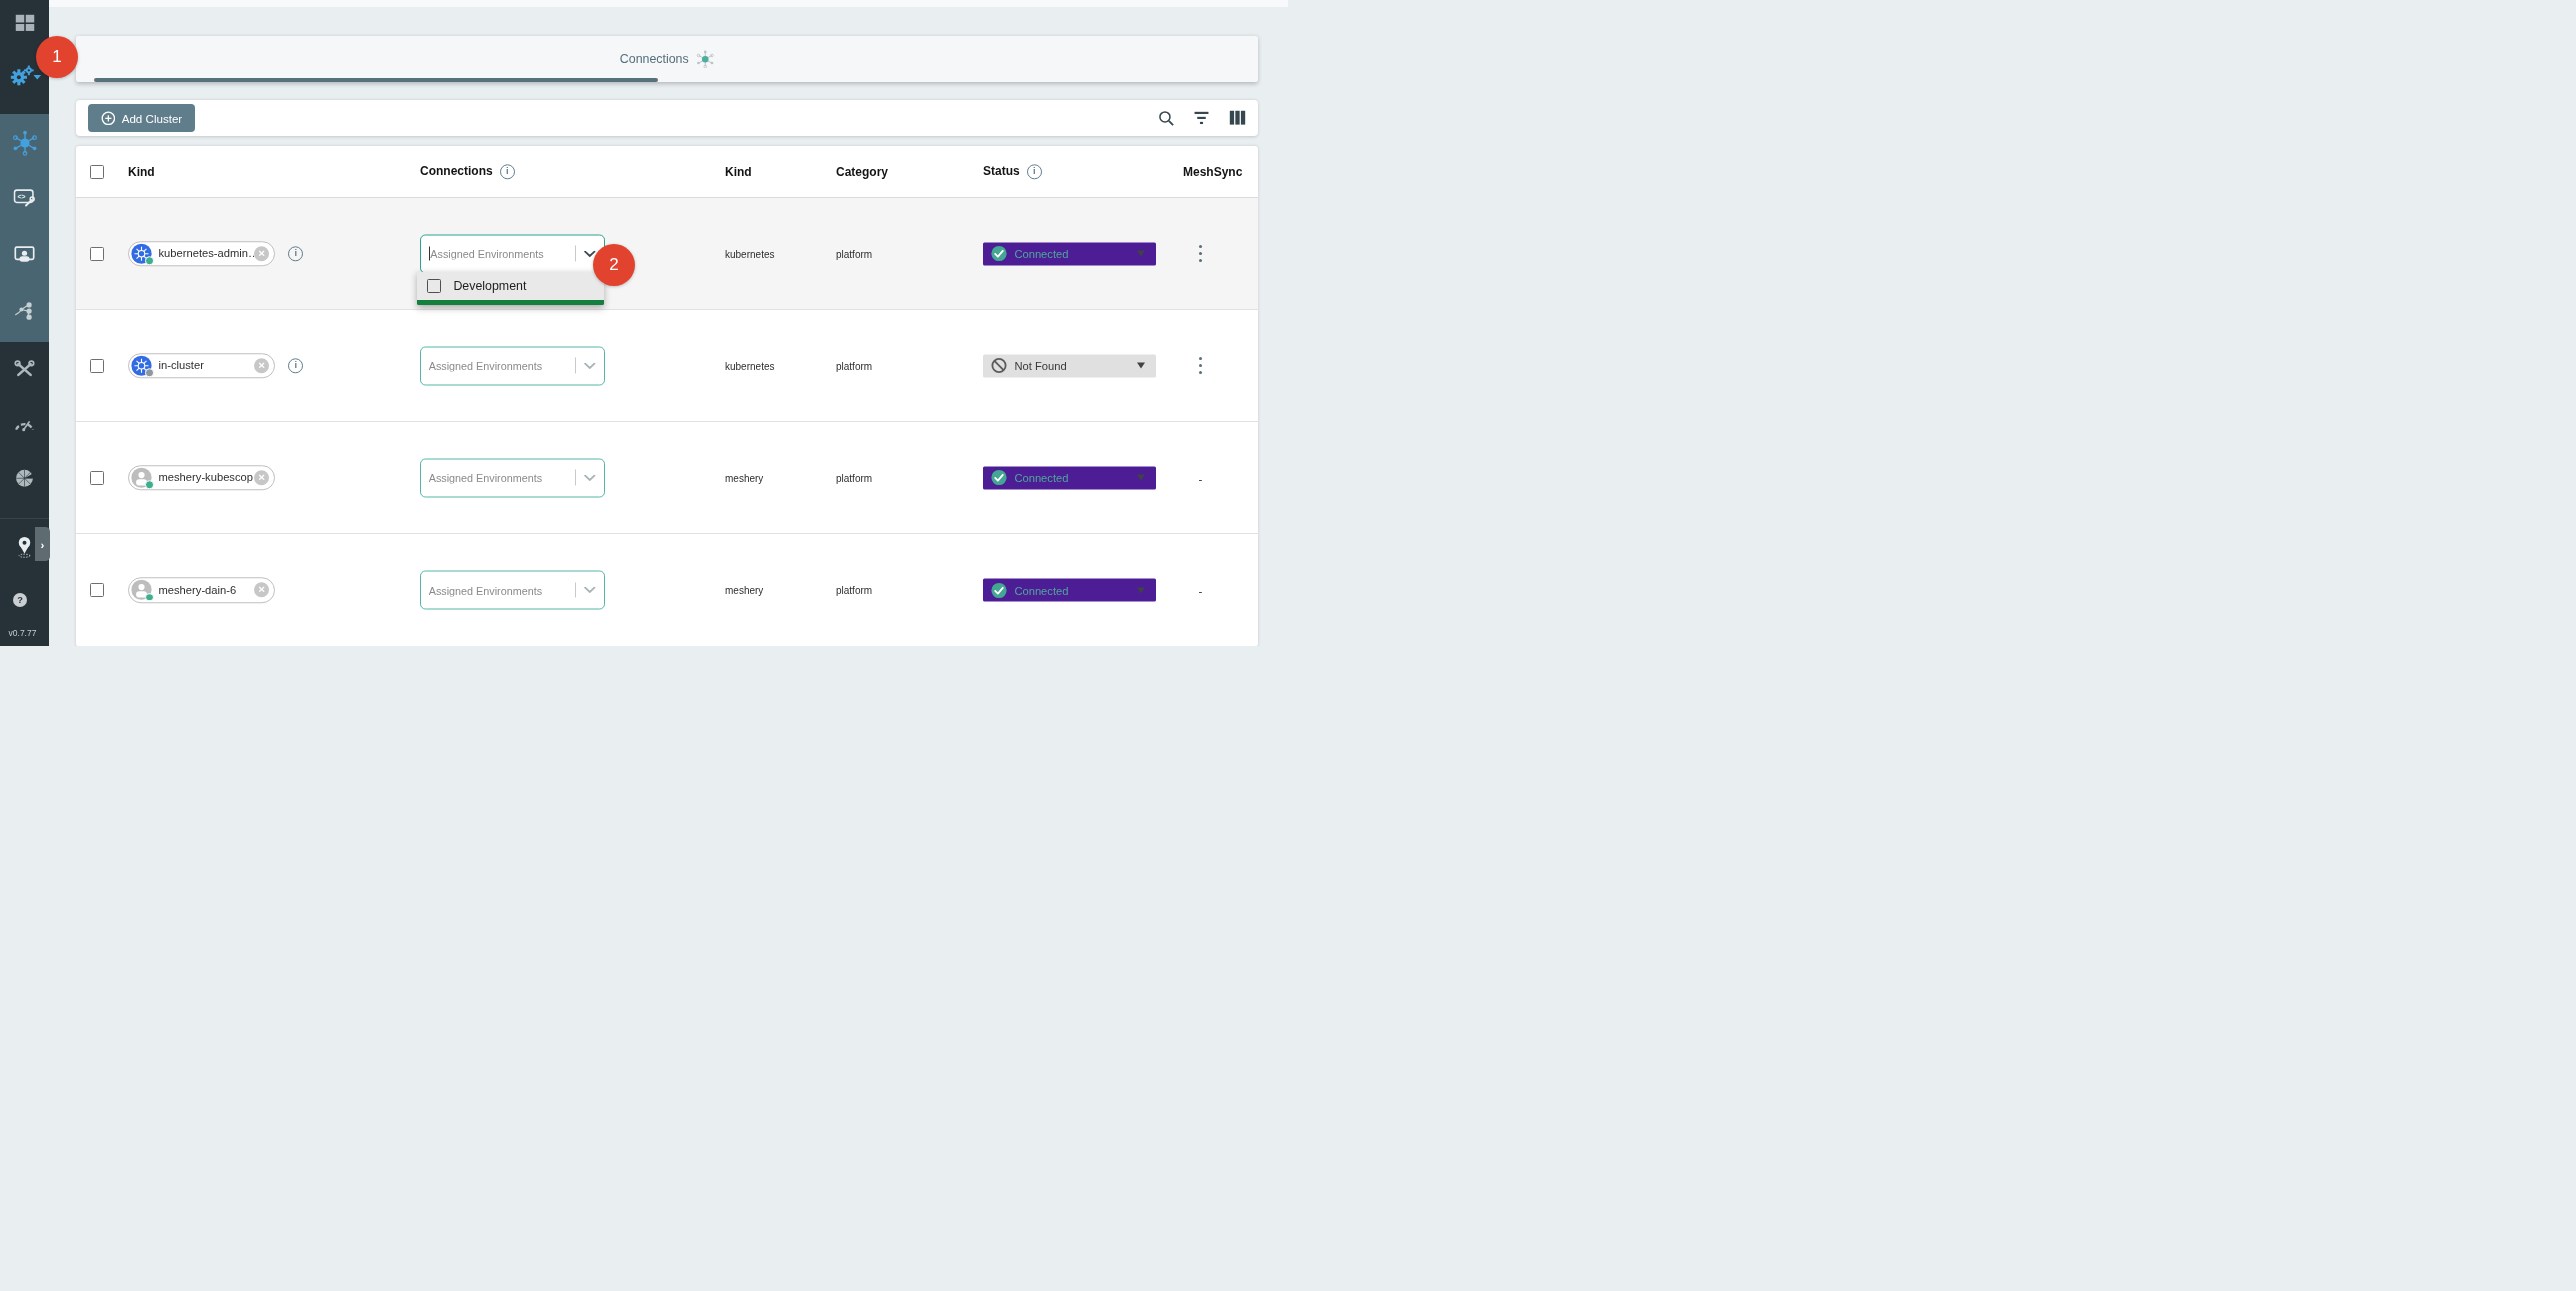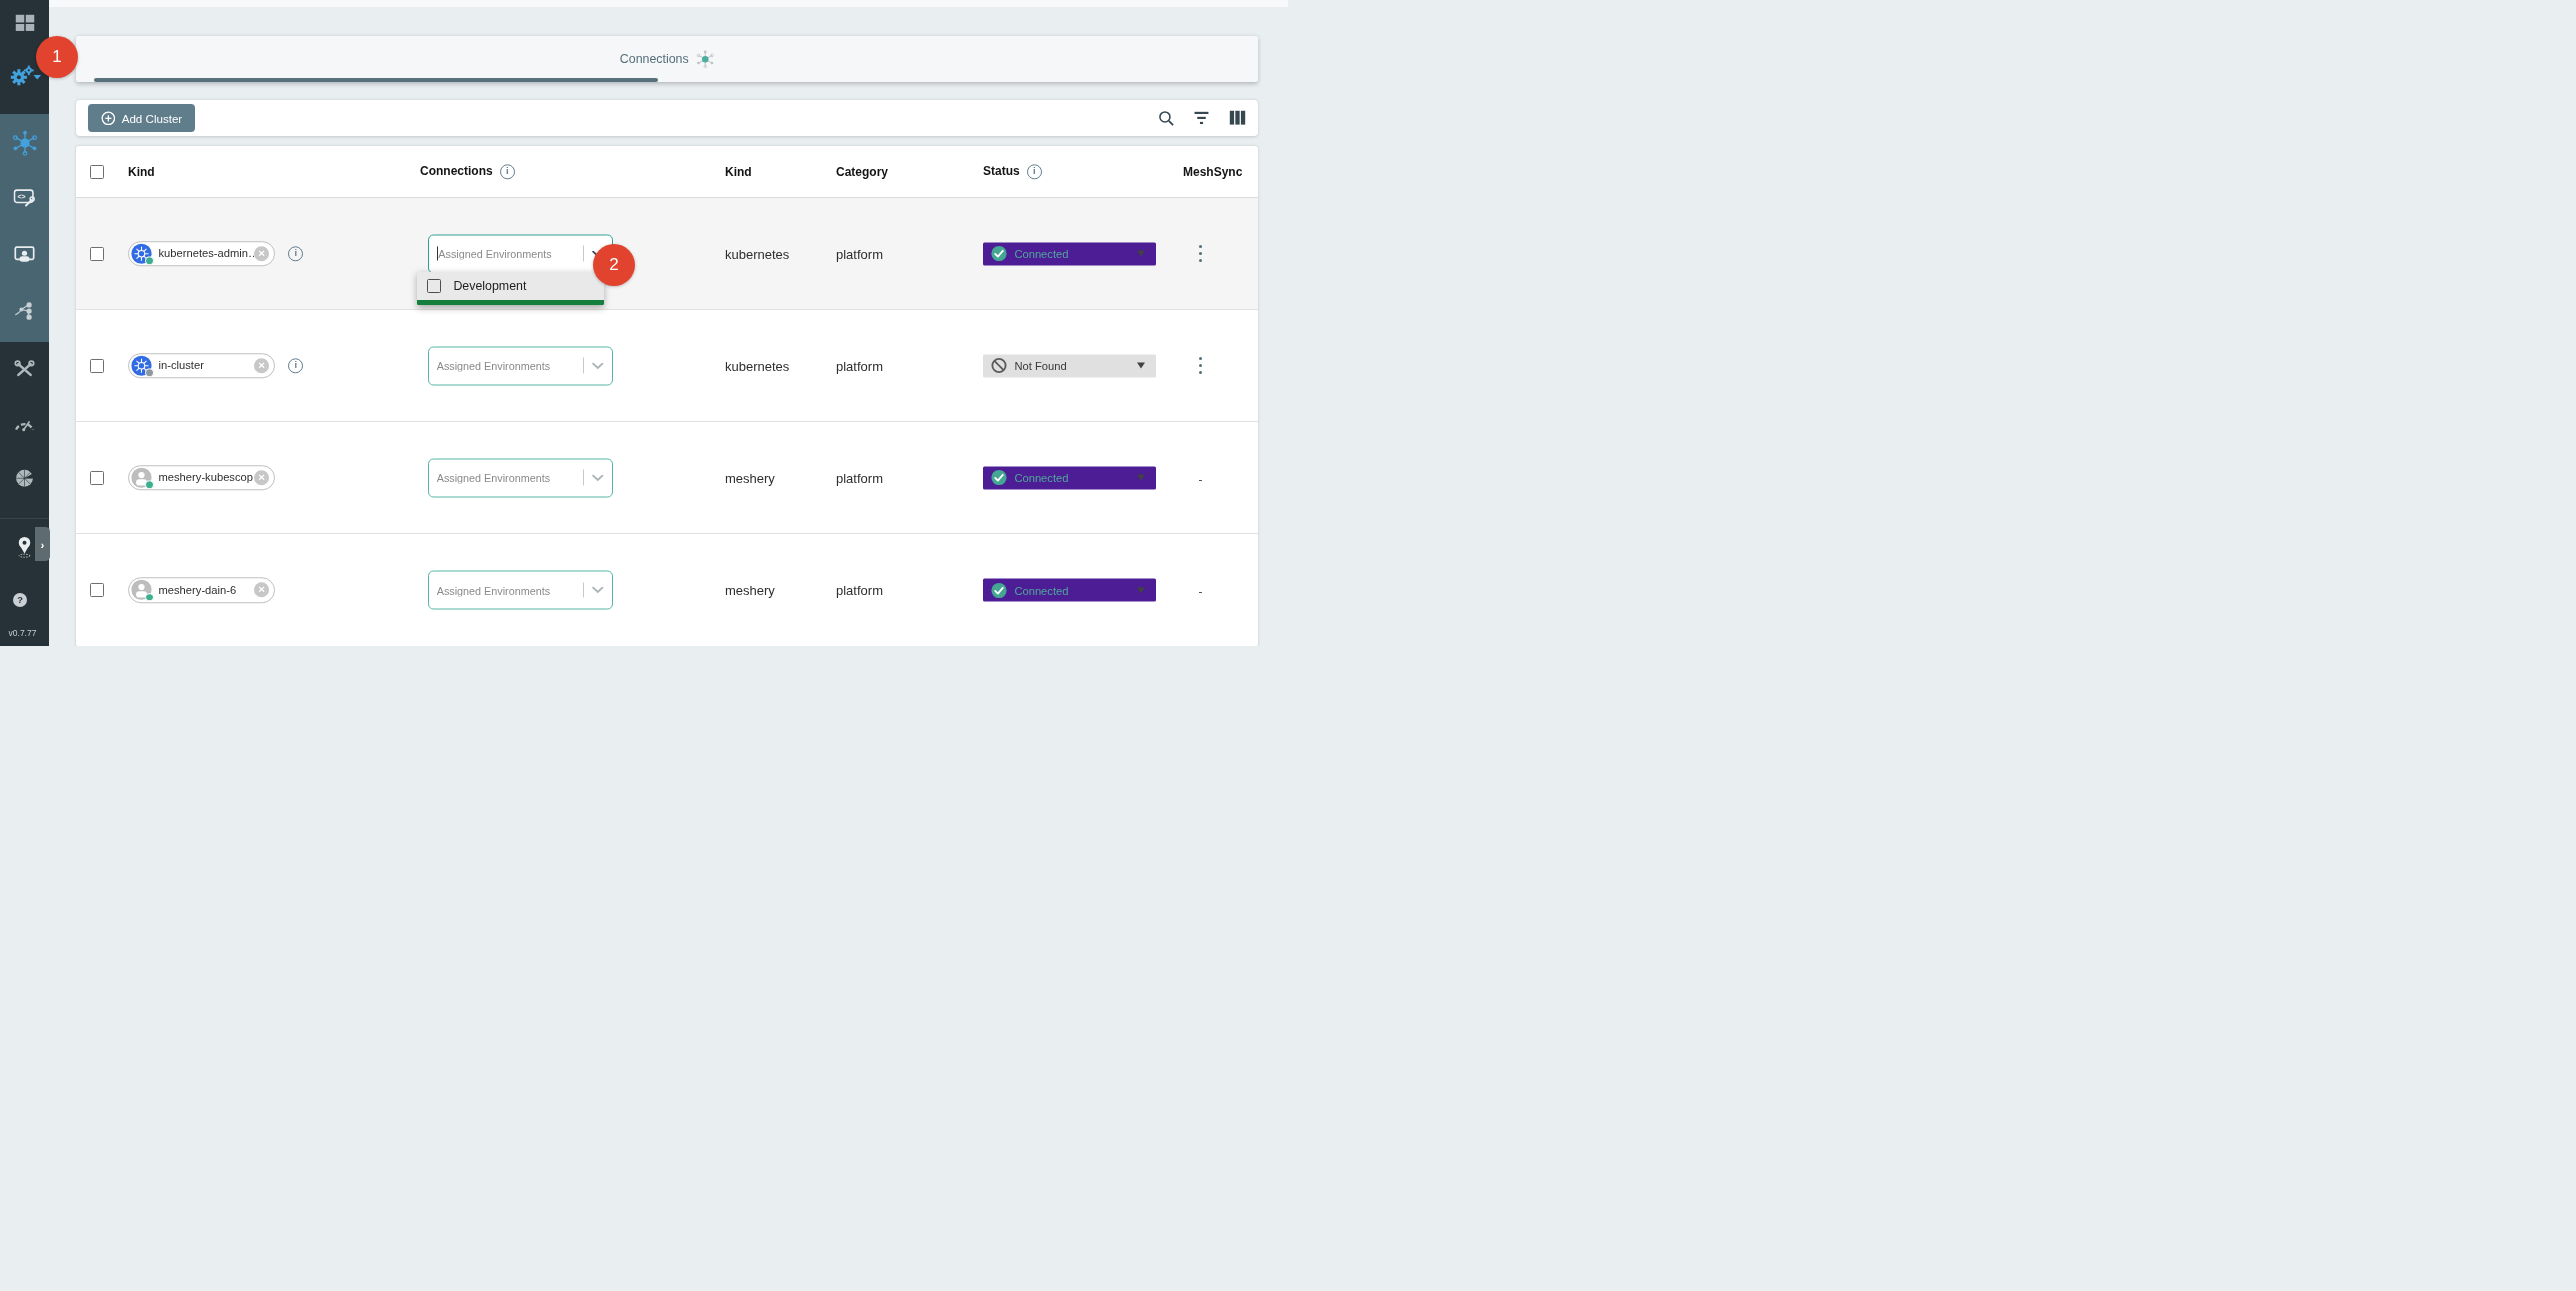--- a/index.html
+++ b/index.html
@@ -49,34 +49,34 @@
   .chip-ic { position:relative; width:21px; height:21px; flex:0 0 21px; }
   .dot { position:absolute; right:-1.5px; bottom:-0.8px; width:8.5px; height:8.5px; border-radius:50%; border:1.5px solid #fff; }
   .dot.green { background:#3FAE8F; }
   .dot.gray { background:#8C989D; }
   .chip-label { flex:1; font-size:11.2px; color:#2F2F2F; padding-left:6.2px; white-space:nowrap; overflow:hidden; }
   .chip-x { width:15.4px; height:15.4px; flex:0 0 15.4px; border-radius:50%; background:#C7C7C7; color:#fff; font-size:11.6px; font-weight:bold; line-height:14.7px; text-align:center; cursor:pointer; }
 
   .info { width:15.4px; height:15.4px; border:1.5px solid #607D8B; border-radius:50%; color:#607D8B; font-size:9.3px; font-weight:bold; line-height:12.4px; text-align:center; font-style:normal; display:inline-block; cursor:pointer; }
   .row-info { position:absolute; left:212px; top:50%; transform:translateY(-50%); }
 
-  .envsel { position:absolute; left:352px; top:50%; transform:translateY(-50%); width:185px; height:39px; border:1.2px solid #54B7A6; border-radius:5.4px; background:#fff; display:flex; align-items:center; padding:0 0 0 7.7px; cursor:pointer; }
+  .envsel { position:absolute; left:344px; top:50%; transform:translateY(-50%); width:185px; height:39px; border:1.2px solid #54B7A6; border-radius:5.4px; background:#fff; display:flex; align-items:center; padding:0 0 0 7.7px; cursor:pointer; }
   .envsel.focused { border-color:#2BA28E; }
   .envsel .ph { color:#8A8A8A; font-size:10.8px; flex:1; white-space:nowrap; overflow:hidden; }
   .envsel .cursor { width:0.8px; height:14px; background:#333; margin-right:0.8px; }
   .envsel .vdiv { width:0.8px; height:15.4px; background:#C9C9C9; }
   .envsel .chev { width:28px; flex:0 0 28px; display:flex; align-items:center; justify-content:center; }
 
   .dropdown { position:absolute; left:341px; top:74px; width:187px; background:#15803d; box-shadow:0 2.3px 7px rgba(0,0,0,.3); border-radius:1.5px; padding-bottom:5.4px; z-index:20; }
   .opt { height:28px; background:#E9E9E9; display:flex; align-items:center; gap:12.4px; padding-left:10px; font-size:12.4px; color:#1F1F1F; cursor:pointer; }
   .optcb { width:14px; height:14px; border:1.5px solid #4F4F4F; border-radius:1.5px; background:transparent; }
 
   .b2 { left:517px; top:46px; z-index:25; }
 
-  .cell { position:absolute; top:50%; transform:translateY(-50%); font-size:13px; color:#2E2E2E; }
+  .cell { position:absolute; top:50%; transform:translateY(-50%); font-size:10px; color:#2E2E2E; }
   .c-kind { left:649px; } .c-cat { left:760px; }
 
   .status { position:absolute; left:907px; top:50%; transform:translateY(-50%); width:173px; height:23px; border-radius:1.5px; display:flex; align-items:center; padding:0 10.8px 0 7.7px; cursor:pointer; }
   .status.connected { background:#4c1d95; color:#4FA89A; }
   .status.notfound { background:#E0E0E0; color:#3A3A3A; }
   .status span { font-size:11.2px; margin-left:7.7px; flex:1; }
   .caret { width:0; height:0; border-left:4.6px solid transparent; border-right:4.6px solid transparent; border-top:6.2px solid #424242; }
 
   .kebab { position:absolute; left:1113px; top:50%; transform:translateY(-50%); width:23px; display:flex; flex-direction:column; align-items:center; gap:3.1px; cursor:pointer; padding:3.1px 0; }
   .kebab i { width:3.9px; height:3.9px; border-radius:50%; background:#546E7A; }

